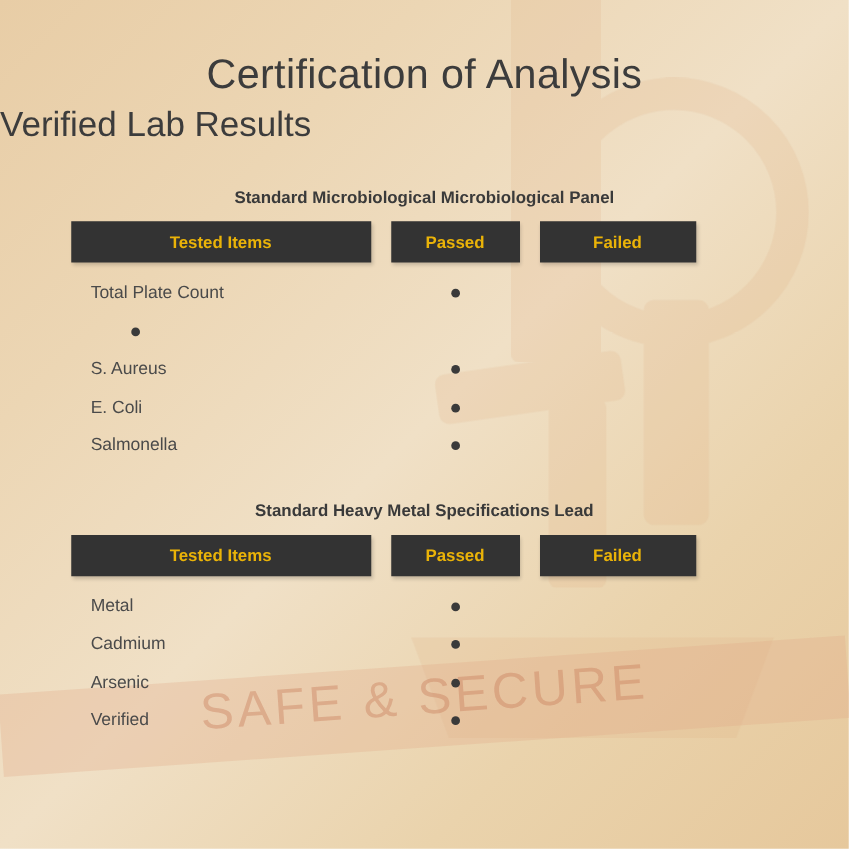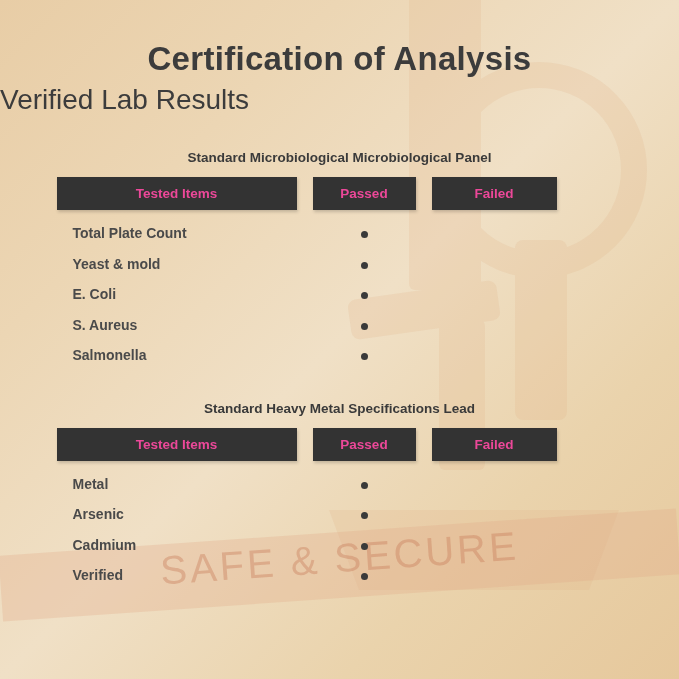--- a/index.html
+++ b/index.html
@@ -54,21 +54,21 @@
   .content {
     position: relative;
     z-index: 3;
     padding-top: 40px;
   }
 
   .title-1 {
     text-align: center;
     font-size: 33px;
     color: #3c3c3c;
-    font-weight: bold;
+    font-weight: normal;
     margin: 0 0 6px 0;
     letter-spacing: 0.3px;
   }
   .title-2 {
     text-align: center;
     font-size: 31px;
     color: #2b2b2b;
     font-weight: bold;
     margin: 0 0 10px 0;
     letter-spacing: 0.2px;
@@ -93,21 +93,21 @@
     margin-bottom: 12px;
   }
   .hdr-row {
     display: flex;
     gap: 16px;
     align-items: stretch;
     padding-left: 2px;
   }
   .hdr {
     background: #333333;
-    color: #ec4899;
+    color: #eab308;
     font-size: 13.5px;
     font-weight: bold;
     text-align: center;
     padding: 9px 0;
     box-shadow: 1px 2px 3px rgba(0,0,0,0.18);
   }
   .hdr-items { width: 240px; }
   .hdr-passed { width: 103px; }
   .hdr-failed { width: 125px; }
 
@@ -117,21 +117,20 @@
     align-items: center;
     padding-left: 2px;
     height: 30.5px;
   }
   .cell-item {
     width: 240px;
     font-size: 14px;
     color: #4a4a4a;
     padding-left: 16px;
     box-sizing: border-box;
-    font-weight: bold;
   }
   .cell-mark {
     width: 103px;
     text-align: center;
     font-size: 14px;
     color: #3a3a3a;
     line-height: 1;
   }
   .dot {
     display: inline-block;
@@ -175,31 +174,30 @@
         <div class="hdr hdr-failed">Failed</div>
       </div>
       <div class="rows-top-gap"></div>
 
       <div class="row">
         <div class="cell-item">Total Plate Count</div>
         <div class="cell-mark"><span class="dot"></span></div>
         <div class="cell-mark"></div>
       </div>
       <div class="row">
-        <div class="cell-item">Yeast &amp; mold</div>
+        <div class="cell-mark"><span class="dot"></span></div>
+        <div class="cell-mark"></div>
+      </div>
+      <div class="row">
+        <div class="cell-item">S. Aureus</div>
         <div class="cell-mark"><span class="dot"></span></div>
         <div class="cell-mark"></div>
       </div>
       <div class="row">
         <div class="cell-item">E. Coli</div>
-        <div class="cell-mark"><span class="dot"></span></div>
-        <div class="cell-mark"></div>
-      </div>
-      <div class="row">
-        <div class="cell-item">S. Aureus</div>
         <div class="cell-mark"><span class="dot"></span></div>
         <div class="cell-mark"></div>
       </div>
       <div class="row">
         <div class="cell-item">Salmonella</div>
         <div class="cell-mark"><span class="dot"></span></div>
         <div class="cell-mark"></div>
       </div>
     </section>
 
@@ -213,26 +211,26 @@
         <div class="hdr hdr-failed">Failed</div>
       </div>
       <div class="rows-top-gap"></div>
 
       <div class="row">
         <div class="cell-item">Metal</div>
         <div class="cell-mark"><span class="dot"></span></div>
         <div class="cell-mark"></div>
       </div>
       <div class="row">
+        <div class="cell-item">Cadmium</div>
+        <div class="cell-mark"><span class="dot"></span></div>
+        <div class="cell-mark"></div>
+      </div>
+      <div class="row">
         <div class="cell-item">Arsenic</div>
-        <div class="cell-mark"><span class="dot"></span></div>
-        <div class="cell-mark"></div>
-      </div>
-      <div class="row">
-        <div class="cell-item">Cadmium</div>
         <div class="cell-mark"><span class="dot"></span></div>
         <div class="cell-mark"></div>
       </div>
       <div class="row">
         <div class="cell-item">Verified</div>
         <div class="cell-mark"><span class="dot"></span></div>
         <div class="cell-mark"></div>
       </div>
     </section>
 

